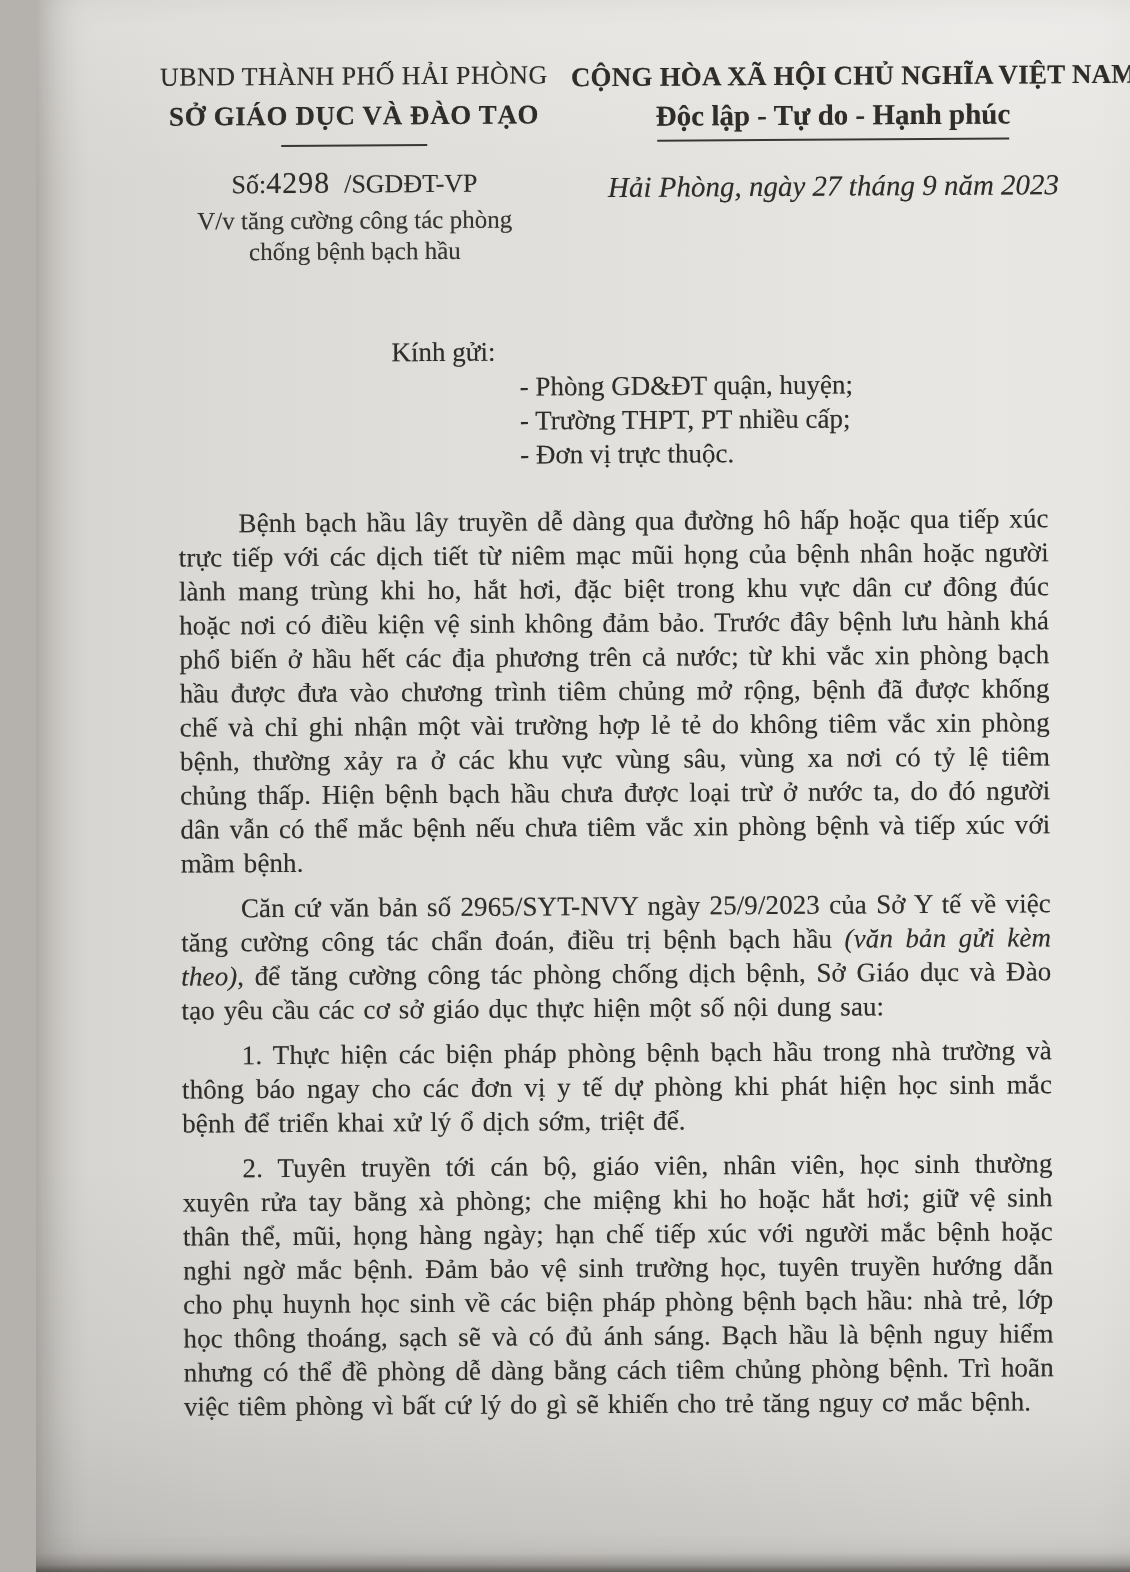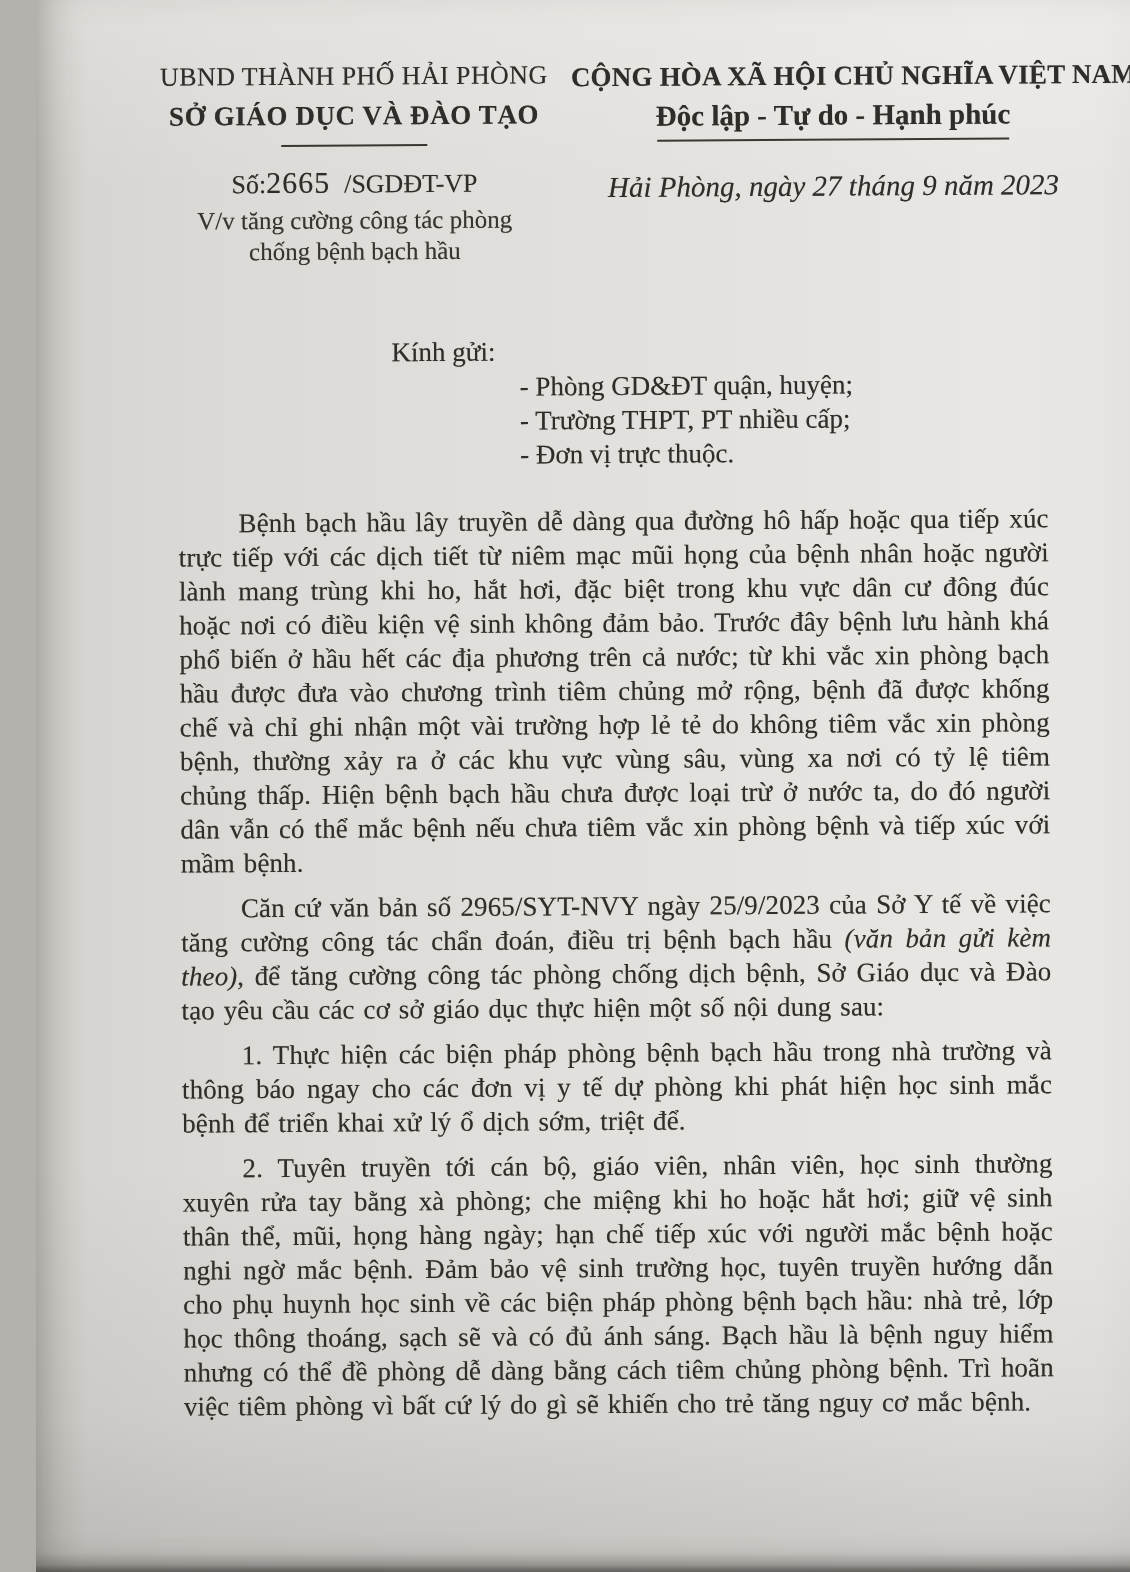--- a/index.html
+++ b/index.html
@@ -82,21 +82,21 @@
 <body>
 
 <div class="page">
   <div class="content">
 
     <div class="hdr-left">
       <div class="org-parent">UBND THÀNH PHỐ HẢI PHÒNG</div>
       <div class="org-name">SỞ GIÁO DỤC VÀ ĐÀO TẠO</div>
       <div class="rule-left"></div>
       <div class="doc-number">
-        <span>Số:</span><span class="num">2665</span><span class="suffix">/SGDĐT-VP</span>
+        <span>Số:</span><span class="num">4298</span><span class="suffix">/SGDĐT-VP</span>
       </div>
       <div class="subject">
         <div>V/v tăng cường công tác phòng</div>
         <div>chống bệnh bạch hầu</div>
       </div>
     </div>
 
     <div class="hdr-right">
       <div class="national-title">CỘNG HÒA XÃ HỘI CHỦ NGHĨA VIỆT NAM</div>
       <div class="national-motto">Độc lập - Tự do - Hạnh phúc</div>

